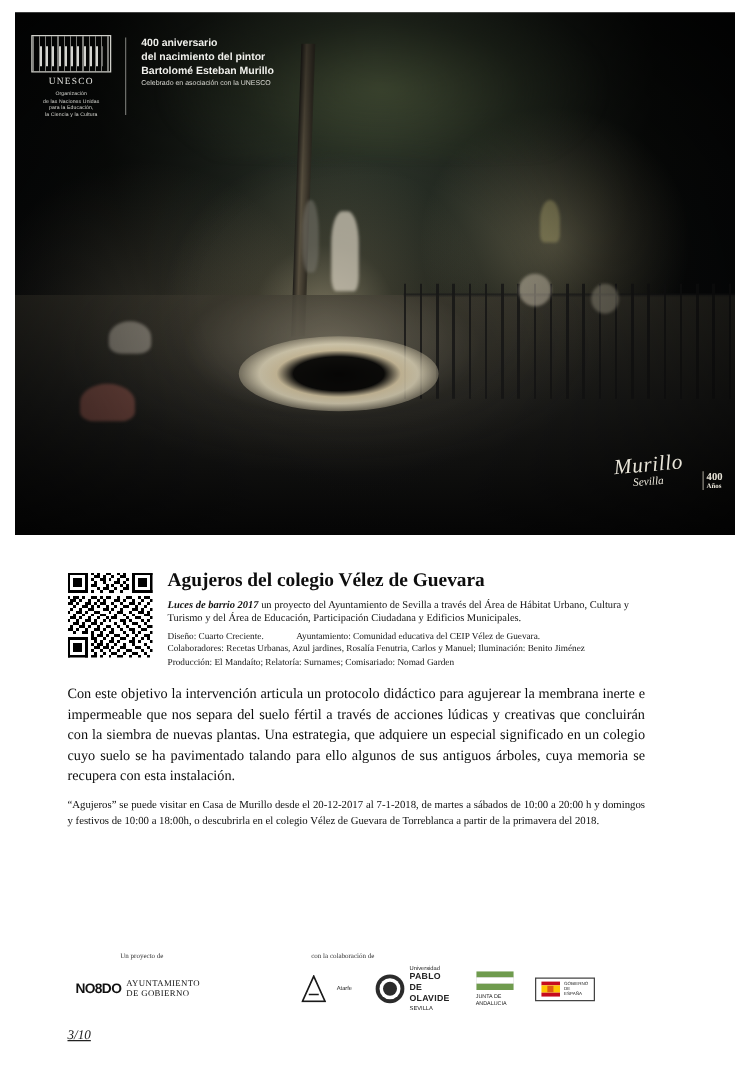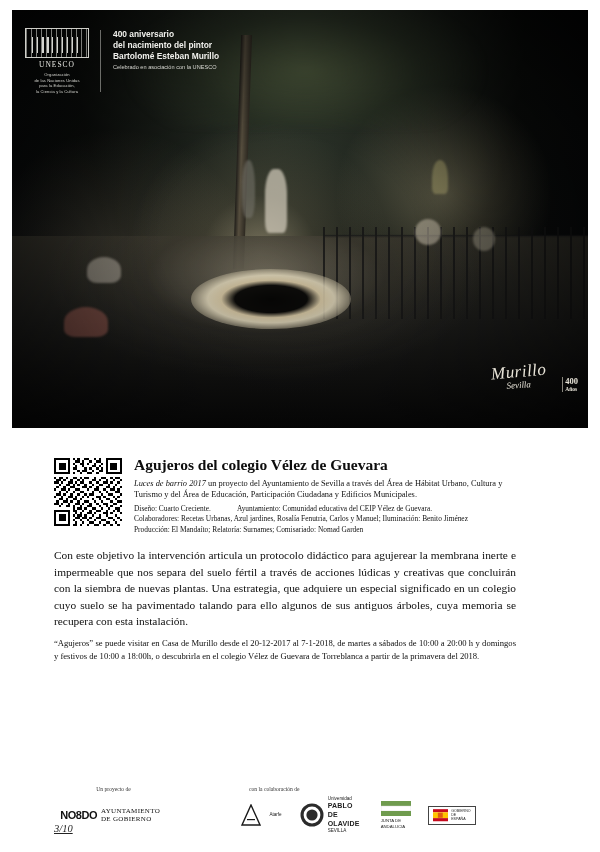--- a/index.html
+++ b/index.html
@@ -239,21 +239,21 @@
     margin: 0 0 3px 0;
     color: #0d0d0d;
   }
   .subtitle {
     font-size: 8.4px;
     line-height: 1.32;
     margin: 0 0 4px 0;
     color: #111;
   }
   .subtitle .ital { font-style: italic; }
-  .subtitle b { font-weight: normal; }
+  .subtitle b { font-weight: bold; }
   .credits {
     font-size: 7.4px;
     line-height: 1.42;
     color: #121212;
   }
   .credits div { white-space: nowrap; }
   .credits .gap { display: inline-block; width: 26px; }
 
   .body-text {
     padding: 12px 56px 0 54px;
@@ -268,21 +268,21 @@
   .body-text p.small {
     font-size: 8.6px;
     line-height: 1.45;
     margin-top: 8px;
   }
 
   
   .footer {
     position: absolute;
     left: 0;
-    bottom: 18px;
+    bottom: 42px;
     width: 476px;
   }
   .footer-labels {
     display: flex;
     font-size: 5.6px;
     color: #333;
     font-family: "Liberation Serif", serif;
   }
   .footer-labels .l-a { width: 300px; text-align: center; }
   .footer-labels .l-b { width: 300px; text-align: left; padding-left: 22px;}

